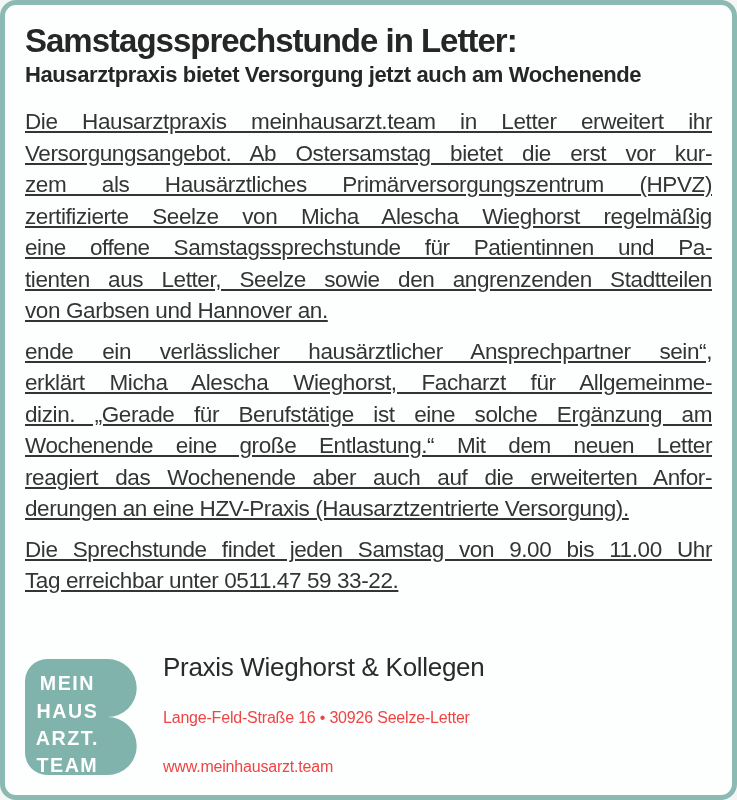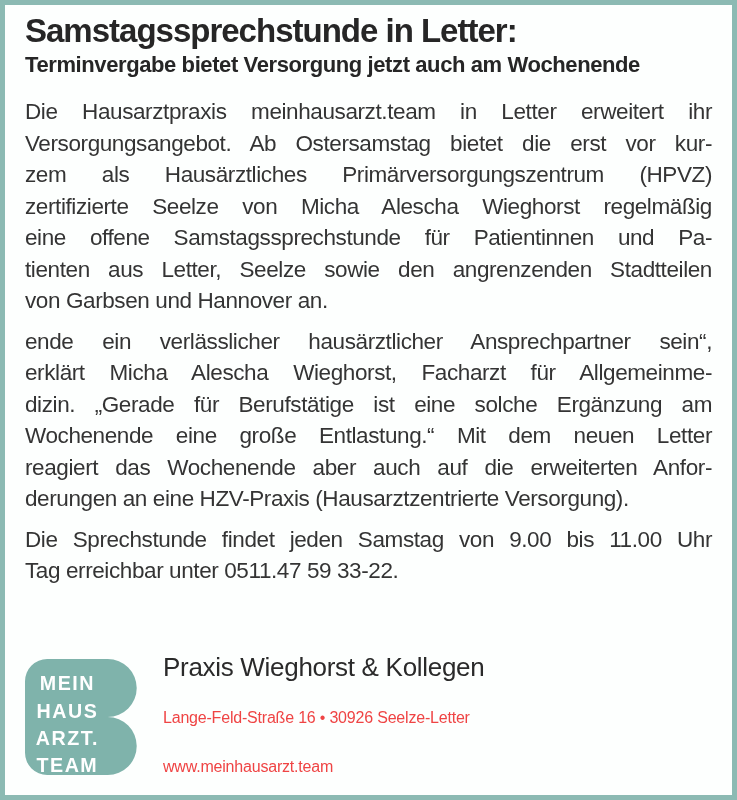--- a/index.html
+++ b/index.html
@@ -7,22 +7,22 @@
     padding: 0;
     background: #f4f6f5;
     font-family: "Liberation Sans", sans-serif;
   }
   .card {
     box-sizing: border-box;
     width: 737px;
     height: 800px;
     background: #fdfffe;
     border: 5px solid #8cbab3;
-    border-radius: 0;
-    padding: 7px 20px 10px 20px;
+    border-radius: 16px;
+    padding: 17px 20px 10px 20px;
     display: flex;
     flex-direction: column;
     overflow: hidden;
   }
   .page-title {
     margin: 0;
     font-size: 33px;
     line-height: 38px;
     font-weight: 700;
     letter-spacing: -1px;
@@ -43,20 +43,21 @@
   }
   .para + .para { margin-top: 9px; }
   .para .line {
     font-size: 22.5px;
     line-height: 31.5px;
     letter-spacing: -0.4px;
     text-align: justify;
     text-align-last: justify;
     white-space: normal;
     color: #343434;
+    text-decoration: underline;
   }
   .para .line.last { text-align-last: left; }
   .footer {
     margin-top: auto;
     display: flex;
     align-items: center;
     gap: 26px;
     padding-bottom: 2px;
   }
   .logo-svg { display: block; flex: 0 0 auto; }
@@ -82,21 +83,21 @@
     color: #ef4444;
     margin-top: 16px;
   }
 </style>
 </head>
 <body>
 
 <div class="card" style="border-color: rgb(140, 186, 179); background: rgb(253, 255, 254);">
 
   <h1 class="page-title">Samstagssprechstunde in Letter:</h1>
-  <h2 class="page-subtitle">Terminvergabe bietet Versorgung jetzt auch am Wochenende</h2>
+  <h2 class="page-subtitle">Hausarztpraxis bietet Versorgung jetzt auch am Wochenende</h2>
 
   <div class="article">
     <div class="para">
         <div class="line">Die Hausarztpraxis meinhausarzt.team in Letter erweitert ihr</div>
         <div class="line">Versorgungsangebot. Ab Ostersamstag bietet die erst vor kur-</div>
         <div class="line">zem als Hausärztliches Primärversorgungszentrum (HPVZ)</div>
         <div class="line">zertifizierte Seelze von Micha Alescha Wieghorst regelmäßig</div>
         <div class="line">eine offene Samstagssprechstunde für Patientinnen und Pa-</div>
         <div class="line">tienten aus Letter, Seelze sowie den angrenzenden Stadtteilen</div>
         <div class="line last">von Garbsen und Hannover an.</div>

